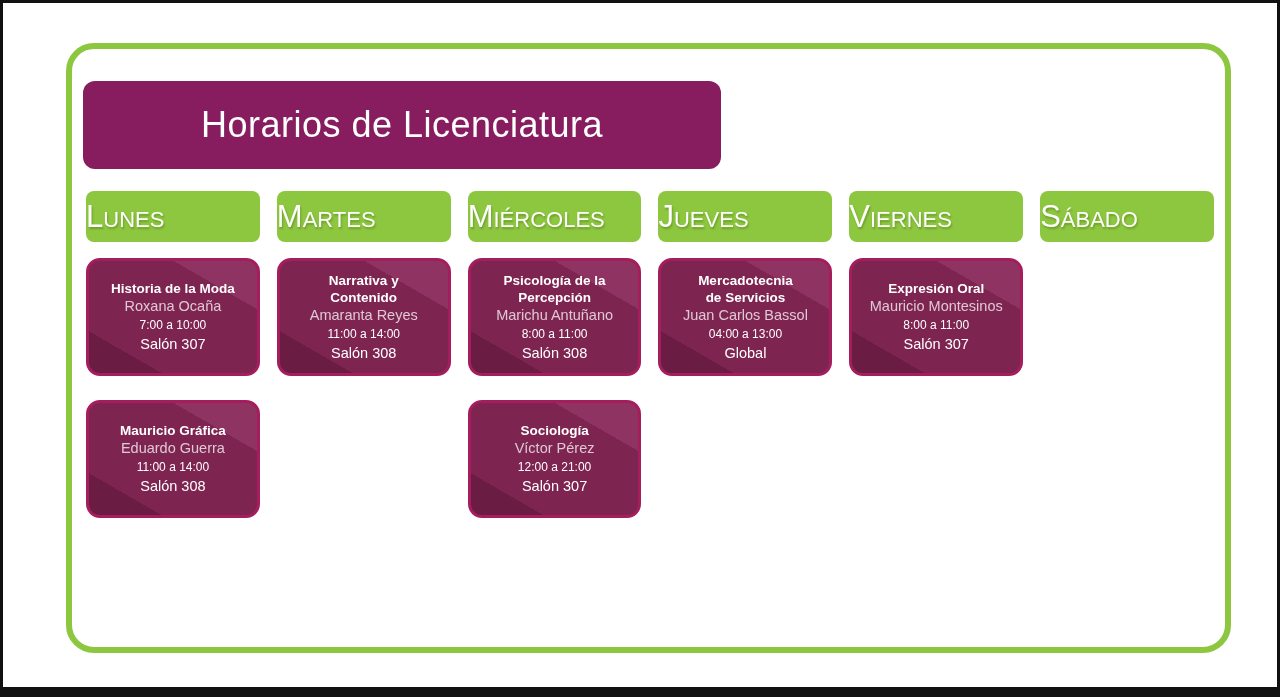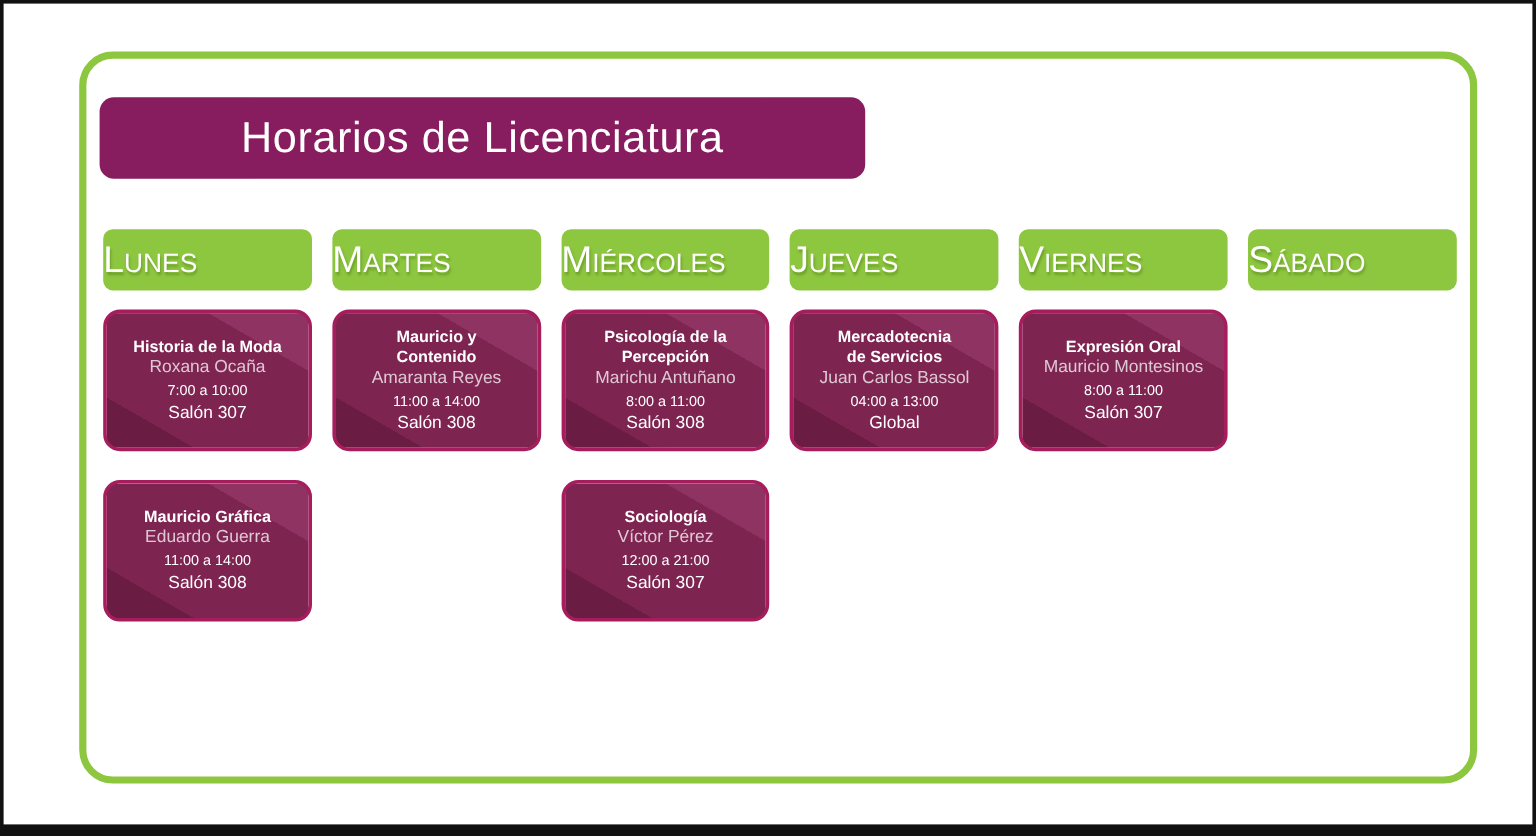--- a/index.html
+++ b/index.html
@@ -24,21 +24,21 @@
     position: absolute;
     left: 63px; top: 40px;
     width: 1153px; height: 598px;
     border: 6px solid var(--green, #8dc63f);
     border-radius: 28px;
     background: #ffffff;
   }
   .title-bar {
     position: absolute;
     left: 80px; top: 78px;
-    width: 638px; height: 68px;
+    width: 638px; height: 88px;
     background: var(--purple, #871c5f);
     border-radius: 12px;
     display: flex; align-items: center; justify-content: center;
     color: #ffffff;
     font-size: 36px;
     letter-spacing: 0.5px;
   }
   .group-bar {
     position: absolute;
     left: 731px; top: 78px;
@@ -152,21 +152,21 @@
           </div>
         </div>
       </div>
 
       <div class="day-col">
         <div class="day-header">
           <span>Martes</span>
         </div>
         <div class="cards">
           <div class="card">
-            <div class="subject">Mauricio y
+            <div class="subject">Narrativa y
 Contenido</div>
             <div class="teacher">Amaranta Reyes</div>
             <div class="time">11:00 a 14:00</div>
             <div class="room">Salón 308</div>
           </div>
         </div>
       </div>
 
       <div class="day-col">
         <div class="day-header">

